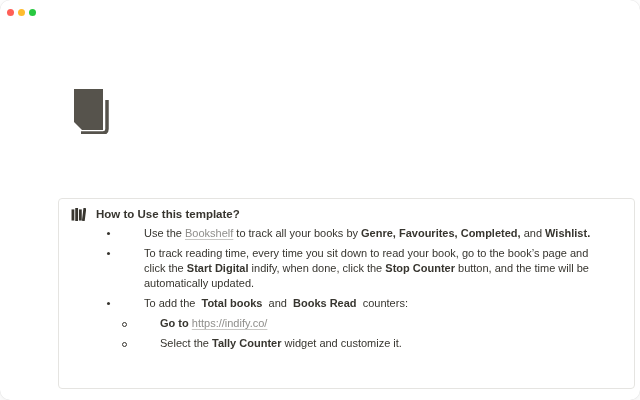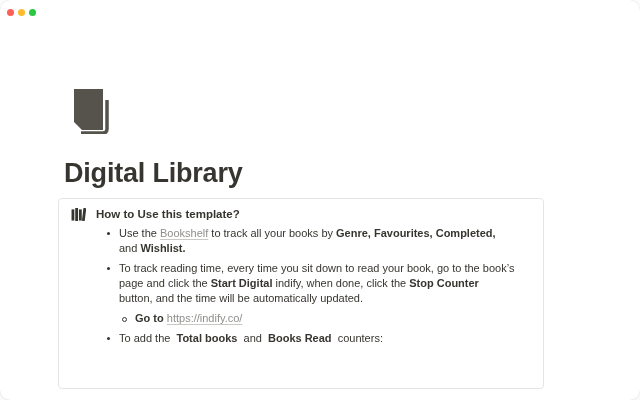--- a/index.html
+++ b/index.html
@@ -17,30 +17,30 @@
   .dot{width:7px;height:7px;border-radius:50%;display:inline-block;}
 
   .page-icon{position:absolute;left:70px;top:88px;width:40px;height:46px;}
 
   .page-title{
     position:absolute;left:64px;top:158px;
     font-size:27px;font-weight:700;color:#37352F;letter-spacing:-.2px;
   }
 
   .callout{
-    position:absolute;left:58px;top:198px;width:486px;height:191px;
+    position:absolute;left:58px;top:198px;width:577px;height:191px;
     box-sizing:border-box;border:1px solid #E5E4E1;border-radius:4px;
     background:#ffffff;overflow:hidden;
   }
   .callout-header{display:flex;align-items:center;gap:10px;padding:8px 12px 0 12px;}
   .callout-title{font-size:11.5px;font-weight:700;color:#37352F;line-height:15px;}
   .books-icon{width:15px;height:13px;flex:0 0 auto;}
 
   .callout-list{padding:4px 28px 0 48px;}
-  .li{display:flex;margin-bottom:5px;}
+  .li{display:flex;margin-bottom:5px;gap:25px;}
   .li:last-child{margin-bottom:0;}
   .li.lvl2{margin-left:15px;}
   .marker{flex:0 0 auto;margin-top:6px;}
   .lvl1 > .marker{width:3px;height:3px;border-radius:50%;background:#37352F;margin-right:9px;}
   .lvl2 > .marker{width:3px;height:3px;border-radius:50%;background:#fff;border:1px solid #37352F;margin-right:8px;margin-top:5.5px;}
   .txt{
     font-size:11px;line-height:15px;color:#37352F;white-space:pre-wrap;
   }
   .txt .b{font-weight:700;}
   .txt .lnk{
@@ -57,45 +57,48 @@
       <span class="dot" style="background: rgb(255, 95, 87);"></span>
       <span class="dot" style="background: rgb(254, 188, 46);"></span>
       <span class="dot" style="background: rgb(40, 200, 64);"></span>
     </div>
 
   <svg class="page-icon" viewBox="0 0 40 46" xmlns="http://www.w3.org/2000/svg">
     <polygon points="4,1 33,1 33,42 12,42 4,34" fill="#56534C"></polygon>
     <path d="M37 12 L37 41 Q37 45 33 45 L11 45" fill="none" stroke="#56534C" stroke-width="3.5"></path>
   </svg>
 
-  <div class="page-title">Digital Library</div>
 
   <div class="callout">
     <div class="callout-header">
       <svg class="books-icon" viewBox="0 0 16 14" xmlns="http://www.w3.org/2000/svg">
         <rect x="0.5" y="1.5" width="3" height="12" fill="#37352F"></rect>
         <rect x="4.5" y="0" width="3" height="14" fill="#37352F"></rect>
         <rect x="8.5" y="1.5" width="3" height="12" fill="#37352F"></rect>
         <rect x="12.5" y="0" width="3" height="14" fill="#37352F" transform="rotate(7 14 7)"></rect>
       </svg>
       <span class="callout-title">How to Use this template?</span>
     </div>
     <div class="callout-list">
         <div class="li lvl1">
           <span class="marker"></span>
           <div class="txt"><span>Use the </span><span class="lnk">Bookshelf</span><span> to track all your books by </span><span class="b">Genre, Favourites, Completed,</span><span> and </span><span class="b">Wishlist.</span></div>
         </div>
         <div class="li lvl1">
           <span class="marker"></span>
           <div class="txt"><span>To track reading time, every time you sit down to read your book, go to the book’s page and click the </span><span class="b">Start Digital</span><span> indify, when done, click the </span><span class="b">Stop Counter</span><span> button, and the time will be automatically updated.</span></div>
         </div>
+        <div class="li lvl1">
+          <span class="marker"></span>
+          <div class="txt"><span>To add the  </span><span class="b">Total books</span><span>  and  </span><span class="b">Books Read</span><span>  counters:</span></div>
+        </div>
         <div class="li lvl2">
           <span class="marker"></span>
           <div class="txt"><span class="b">Go to </span><span class="lnk">https://indify.co/</span></div>
         </div>
-        <div class="li lvl1">
+        <div class="li lvl2">
           <span class="marker"></span>
-          <div class="txt"><span>To add the  </span><span class="b">Total books</span><span>  and  </span><span class="b">Books Read</span><span>  counters:</span></div>
+          <div class="txt"><span>Select the </span><span class="b">Tally Counter</span><span> widget and customize it.</span></div>
         </div>
       </div>
   </div>
 
 </div>
 
 </body></html>

